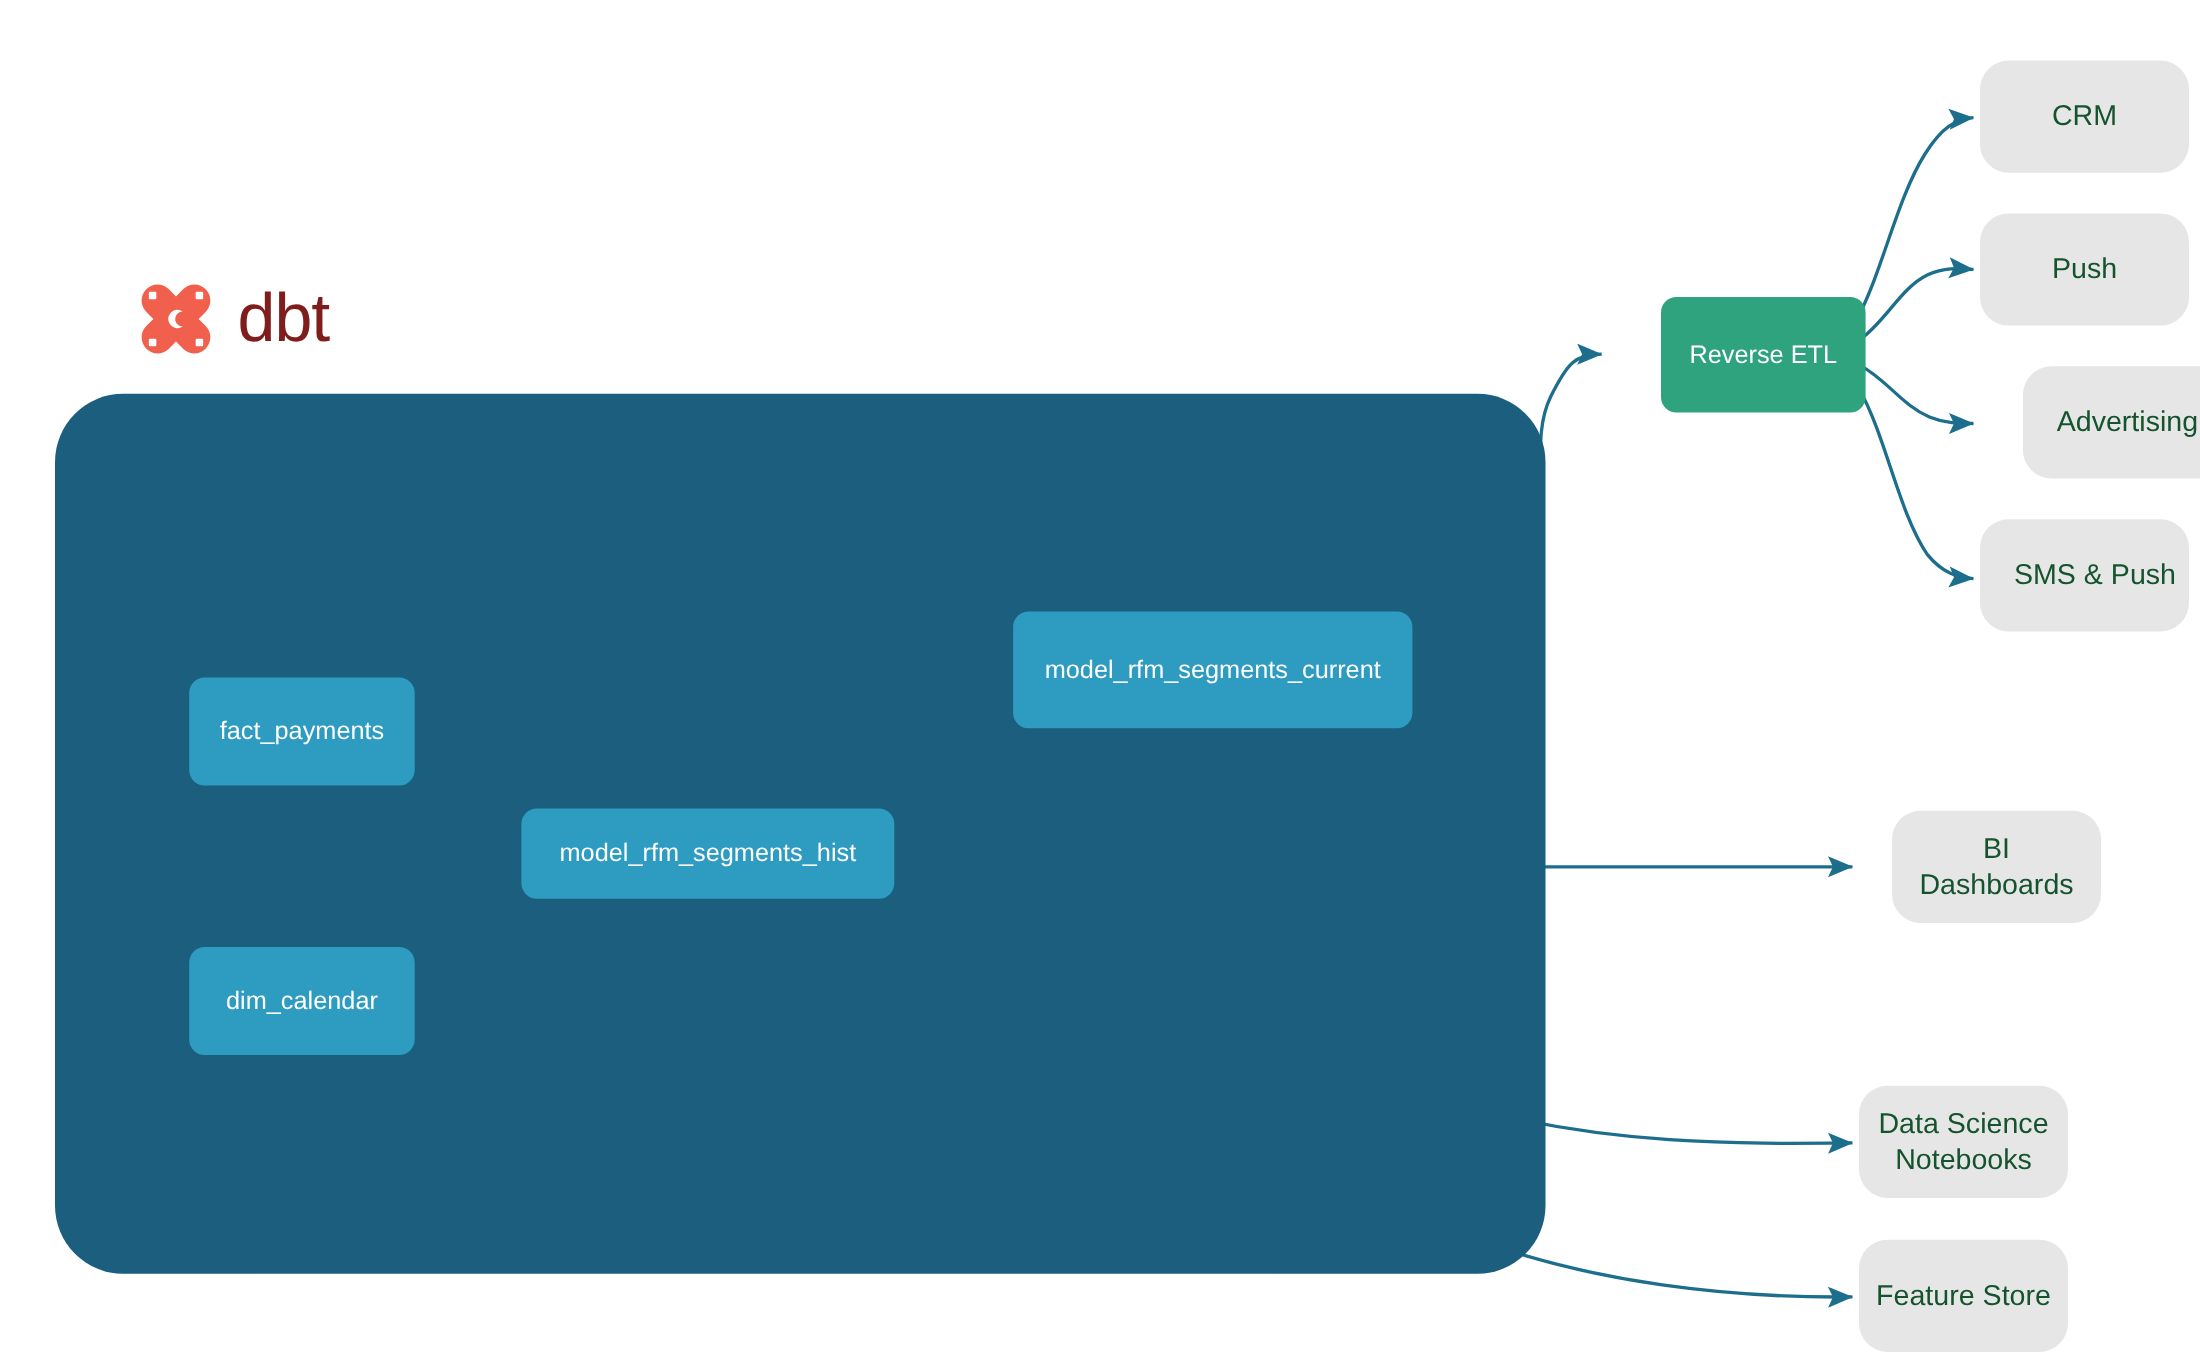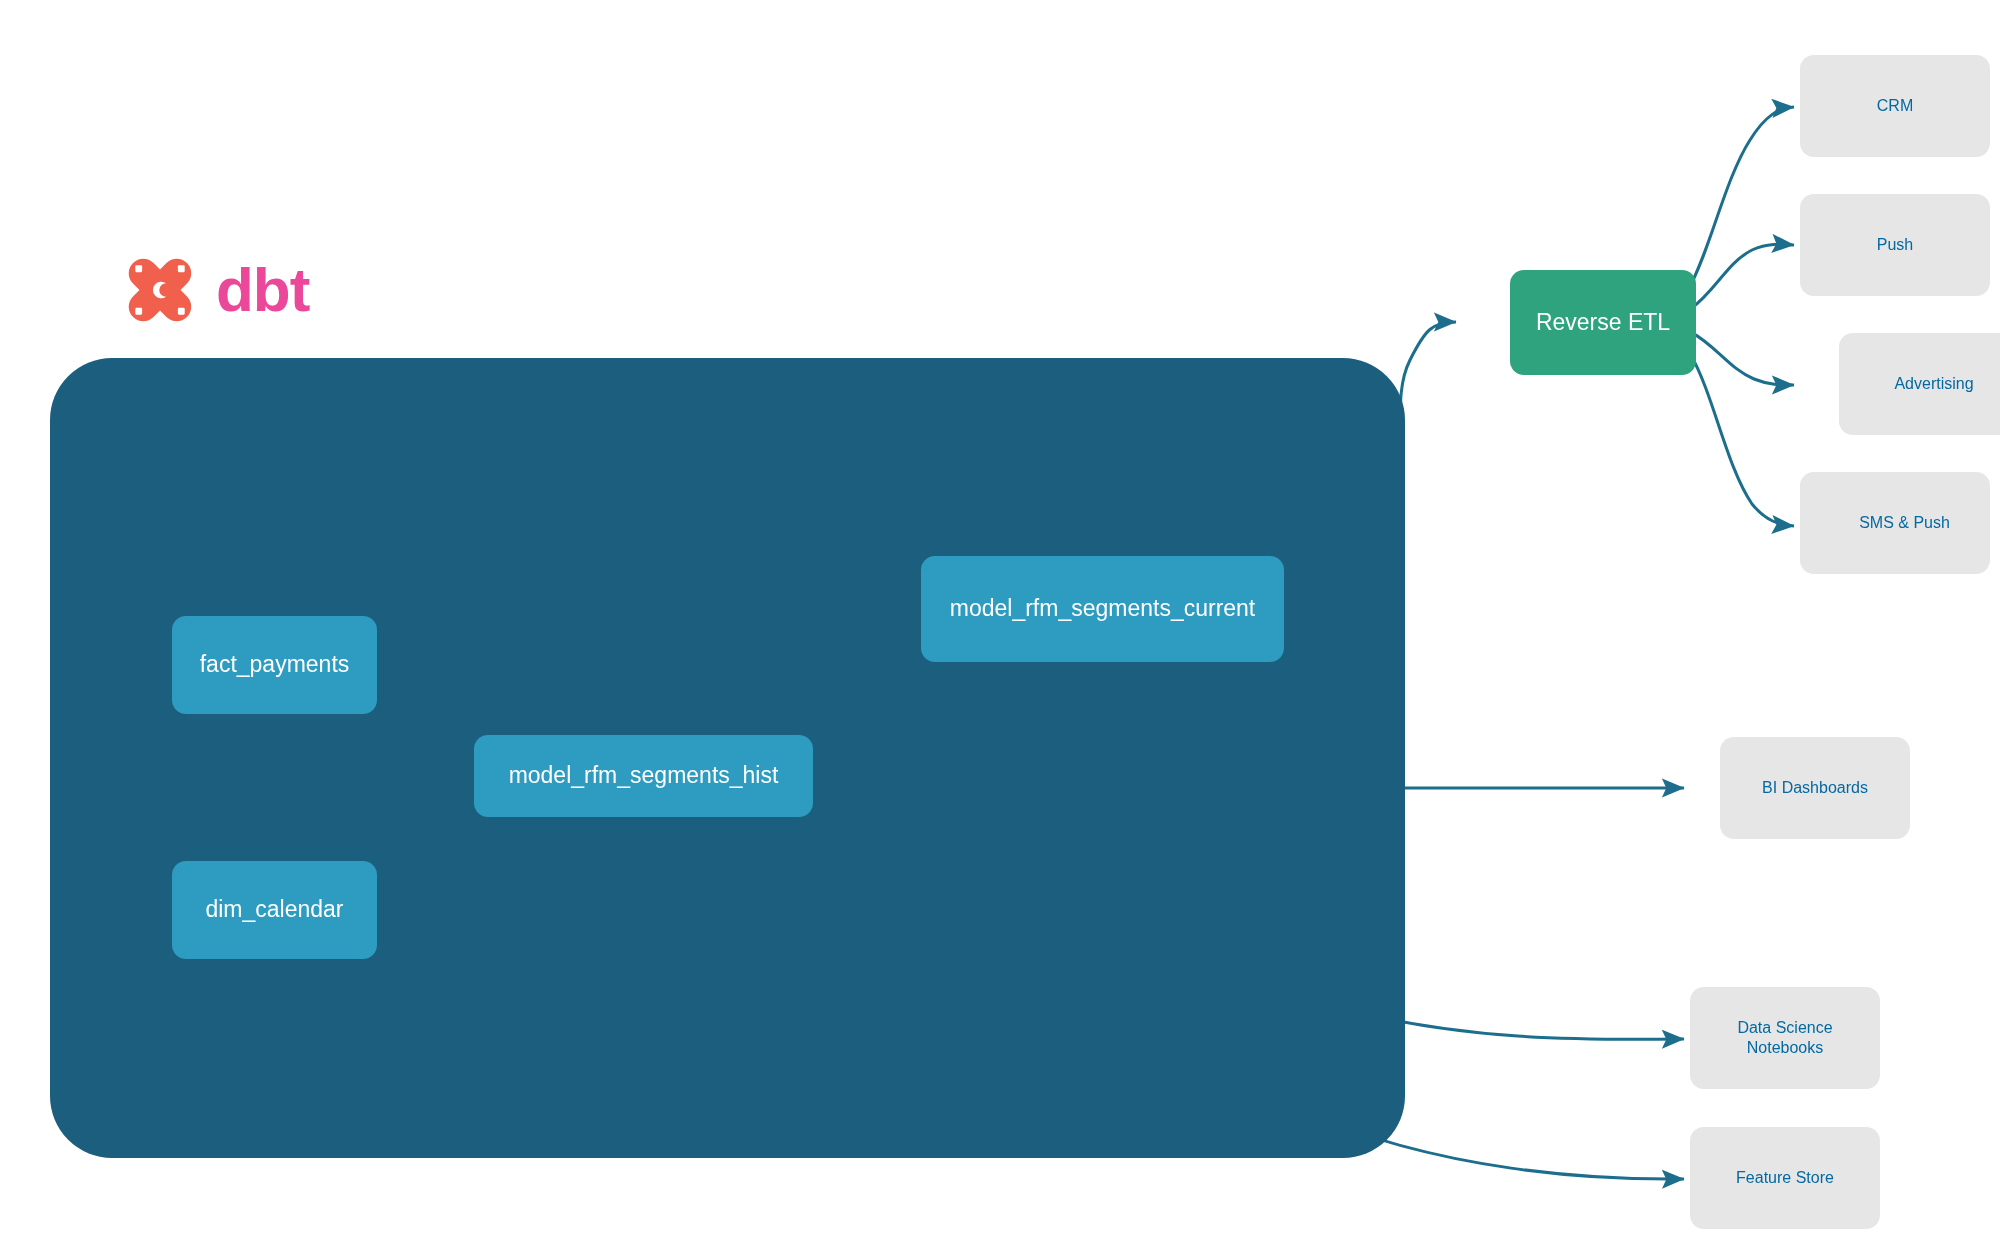--- a/index.html
+++ b/index.html
@@ -33,22 +33,22 @@
     position: absolute;
     left: 122px;
     top: 252px;
     display: flex;
     align-items: center;
     gap: 18px;
   }
   .brand-logo { width: 76px; height: 76px; display: block; }
   .brand-word {
     font-size: 62px;
-    font-weight: bold;
-    color: #ec4899;
+    font-weight: normal;
+    color: #7f1d1d;
     letter-spacing: -1px;
     line-height: 1;
   }
 
   
   .warehouse {
     position: absolute;
     left: 50px;
     top: 358px;
     width: 1355px;
@@ -75,23 +75,23 @@
   }
   .node-service {
     background: #2fa37d;
     color: #ffffff;
     border-radius: 14px;
     font-size: 23px;
     margin-left: 48px;
   }
   .node-dest {
     background: #e6e6e6;
-    color: #0369a1;
-    border-radius: 14px;
-    font-size: 16px;
+    color: #14532d;
+    border-radius: 26px;
+    font-size: 26px;
   }
 
   
   #node-fact-payments      { left: 172px;  top: 616px;  width: 205px; height: 98px; }
   #node-dim-calendar       { left: 172px;  top: 861px;  width: 205px; height: 98px; }
   #node-rfm-hist           { left: 474px;  top: 735px;  width: 339px; height: 82px; text-align: center; }
   #node-rfm-current        { left: 921px;  top: 556px;  width: 363px; height: 106px; }
 
   
   #node-reverse-etl        { left: 1462px; top: 270px;  width: 186px; height: 105px; }

